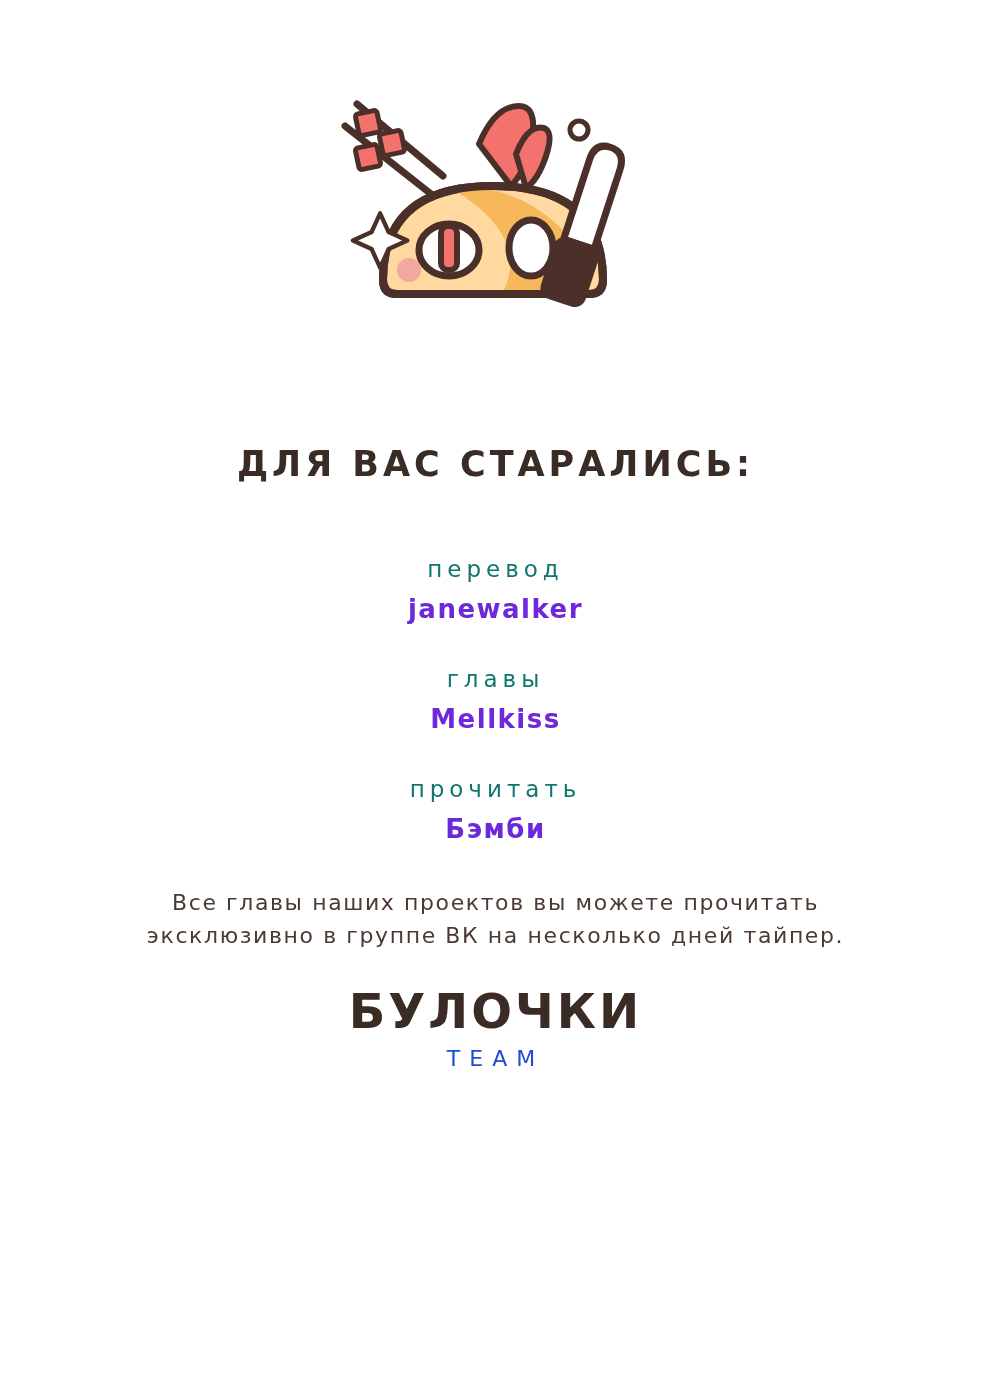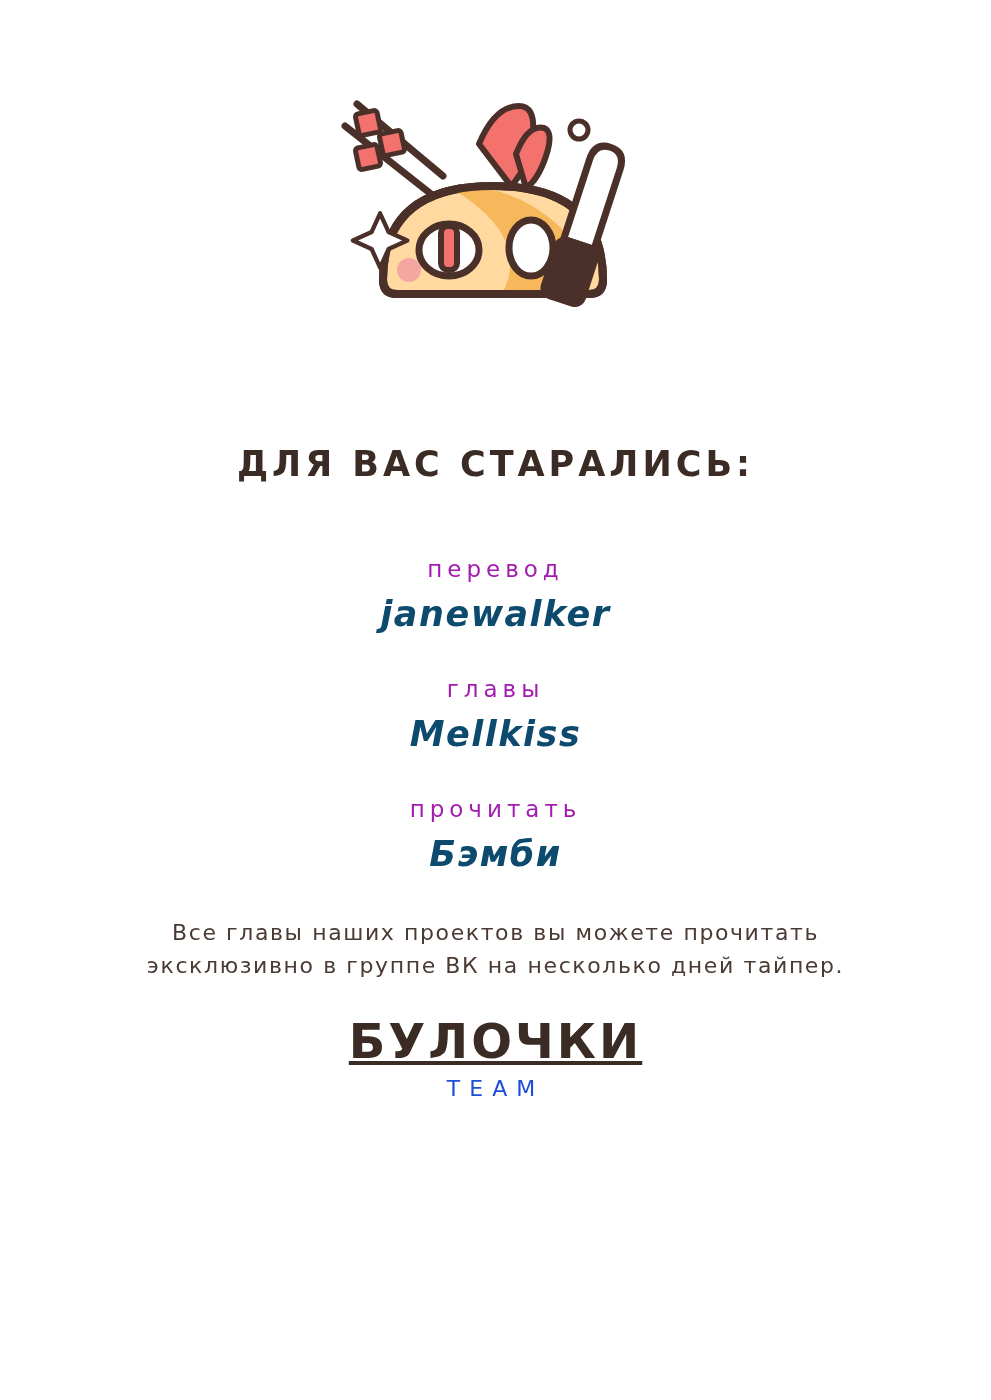--- a/index.html
+++ b/index.html
@@ -54,29 +54,28 @@
     flex-direction: column;
     align-items: center;
   }
   .credit-block {
     text-align: center;
     margin-bottom: 42px;
   }
   .credit-role {
     font-size: 23px;
     letter-spacing: 5px;
-    color: #a21caf;
+    color: #0f766e;
     margin-bottom: 12px;
   }
   .credit-name {
-    font-size: 35px;
+    font-size: 26px;
     font-weight: bold;
     letter-spacing: 1.5px;
-    color: #0c4a6e;
-    font-style: italic;
+    color: #6d28d9;
   }
 
   
   .note {
     text-align: center;
     font-size: 22px;
     letter-spacing: 1.6px;
     line-height: 1.5;
     color: #4a3a33;
     width: 880px;
@@ -85,21 +84,20 @@
   }
 
   
   .brand {
     font-size: 48px;
     font-weight: bold;
     letter-spacing: 3px;
     color: #3b2b25;
     text-align: center;
     line-height: 1.05;
-    text-decoration: underline;
   }
   .brand-sub {
     font-size: 22px;
     letter-spacing: 9px;
     color: #1d4ed8;
     text-align: center;
     margin-top: 10px;
   }
 </style>
 </head>

